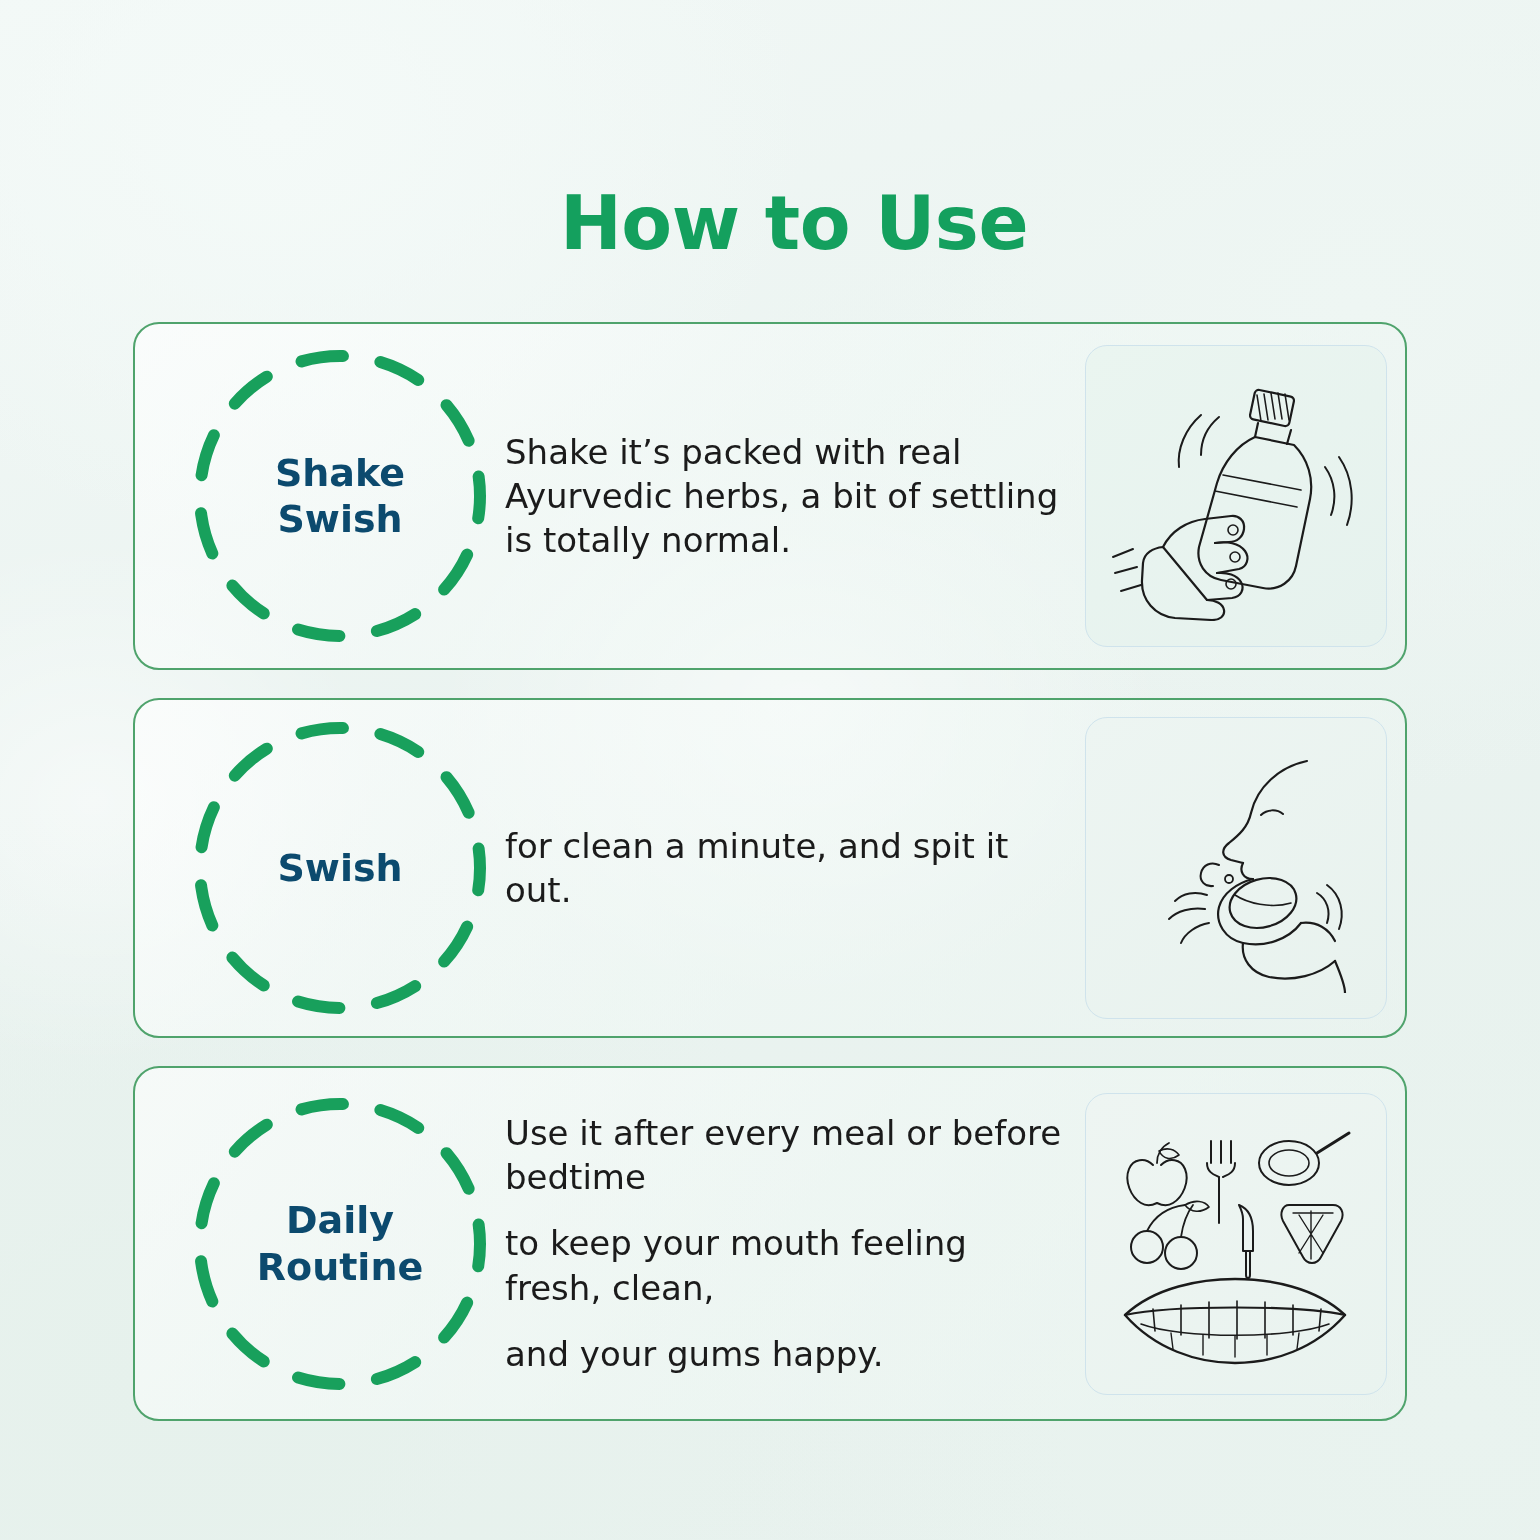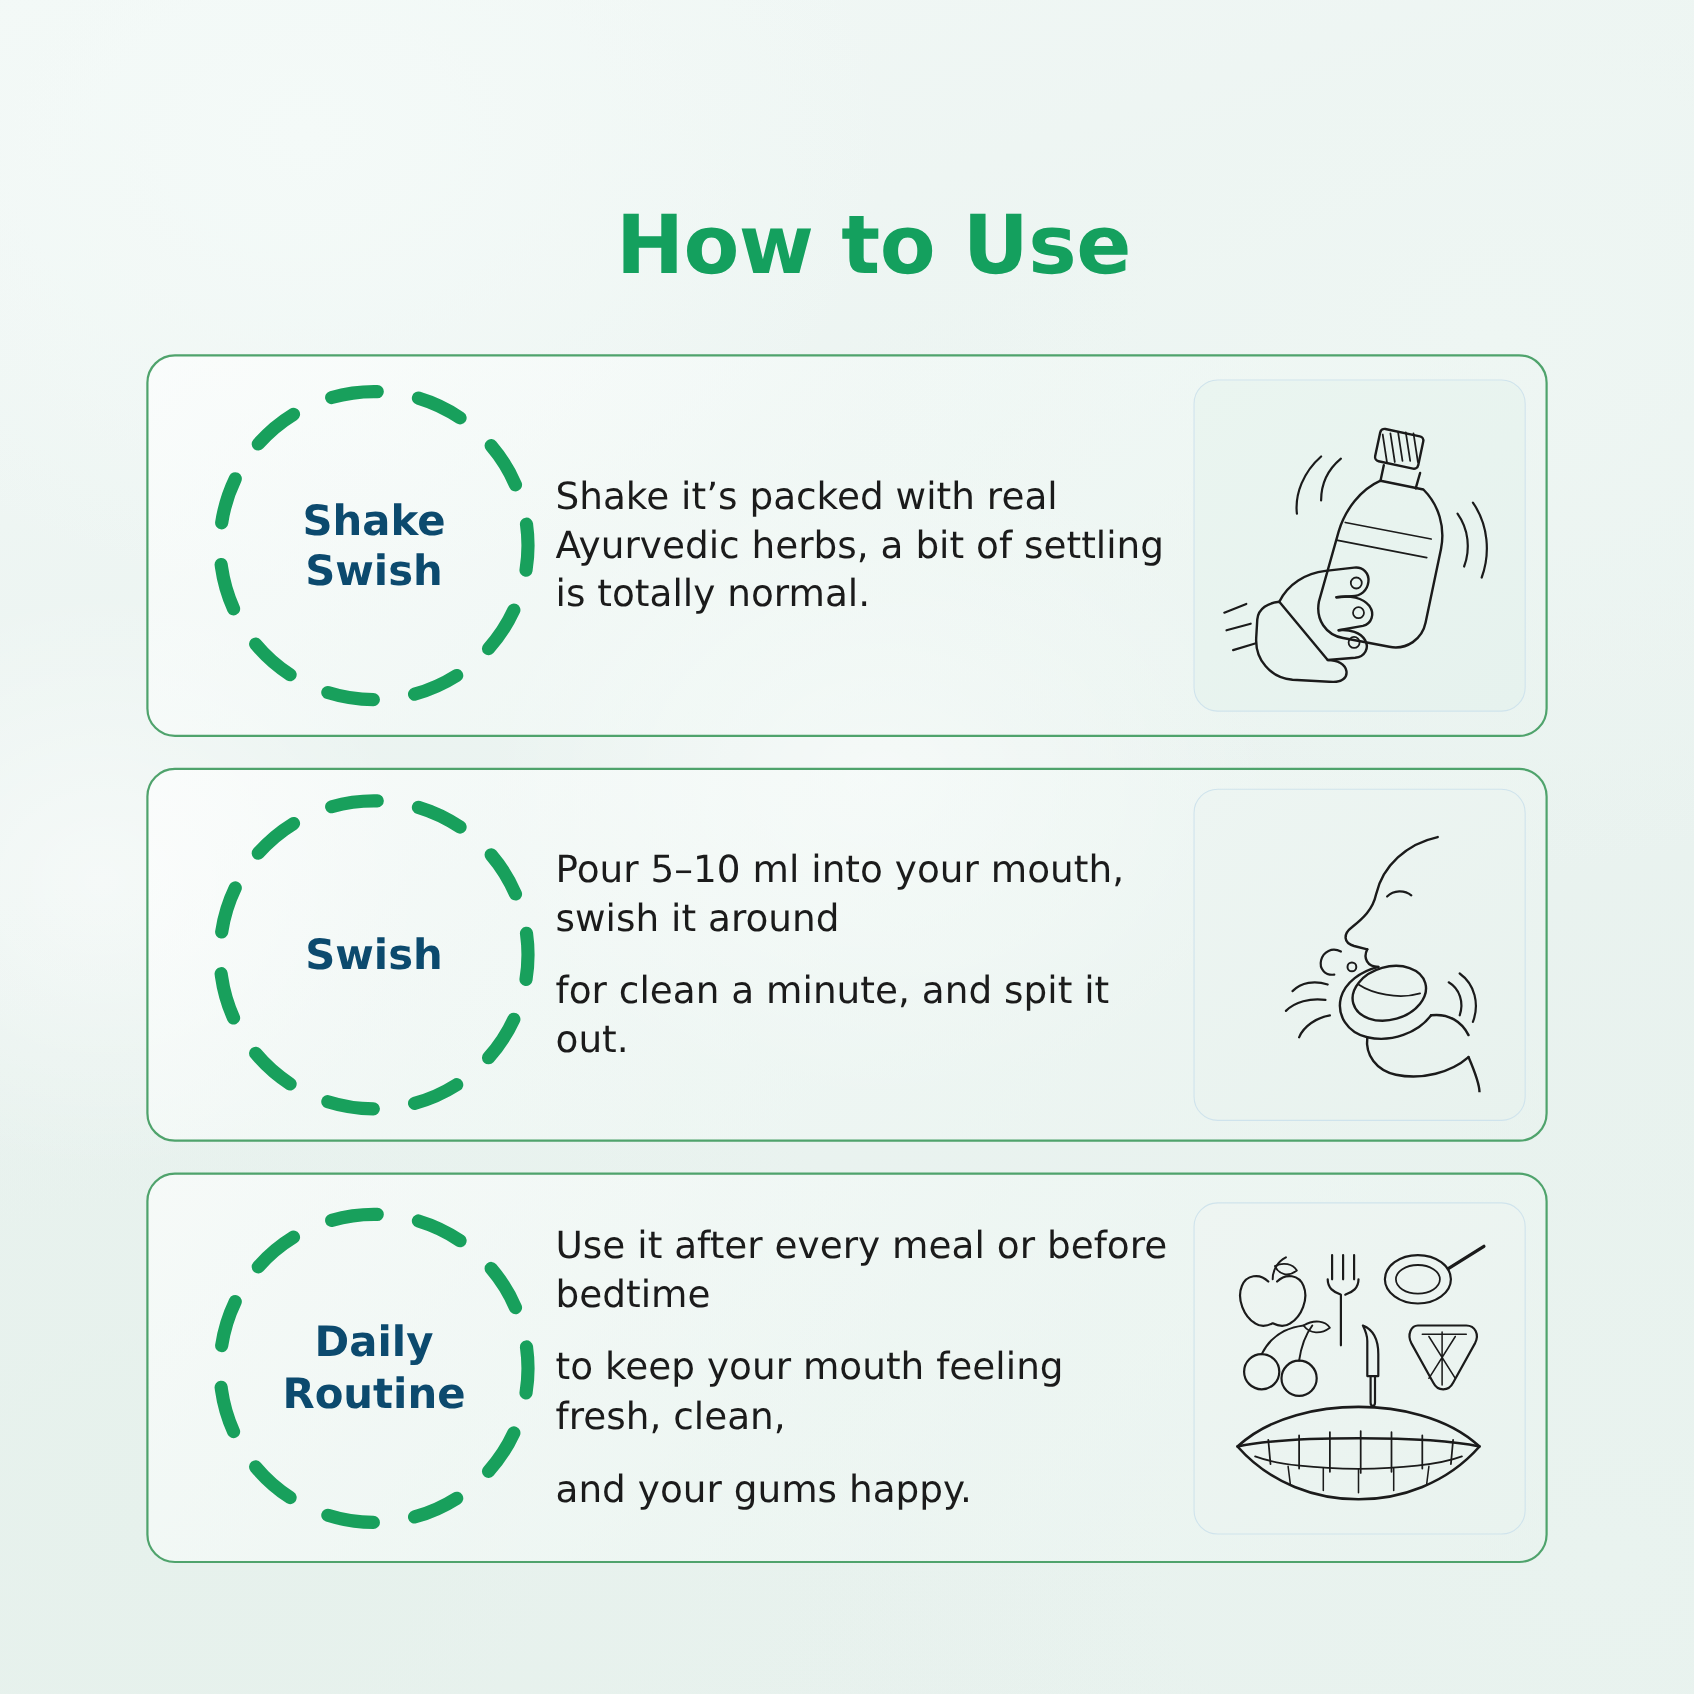--- a/index.html
+++ b/index.html
@@ -187,21 +187,20 @@
     <div class="card c2">
       <div class="badge">
         <svg width="310" height="310" viewBox="0 0 310 310">
           <circle cx="155" cy="155" r="140" fill="none" stroke="#18a05c" stroke-width="12" stroke-linecap="round" stroke-dasharray="42 38" transform="rotate(-8 155 155)"></circle>
         </svg>
         <div class="badge-label">
           <span>Swish</span>
         </div>
       </div>
       <div class="body">
-        <p>Pour 5–10 ml into your mouth, swish it around</p>
         <p>for clean a minute, and spit it out.</p>
       </div>
       <div class="thumb">
         <svg width="250" height="250" viewBox="0 0 250 250" fill="none" stroke="#1b1b1b" stroke-width="2.2" stroke-linecap="round" stroke-linejoin="round">
 
           <path d="M196 18 C168 24 146 44 140 70 C137 84 128 92 118 100 C110 106 110 114 120 117 L132 120"></path>
           <path d="M132 120 C128 128 132 136 142 136"></path>
 
           <path d="M150 72 C156 66 166 66 172 71" stroke-width="2"></path>
 

